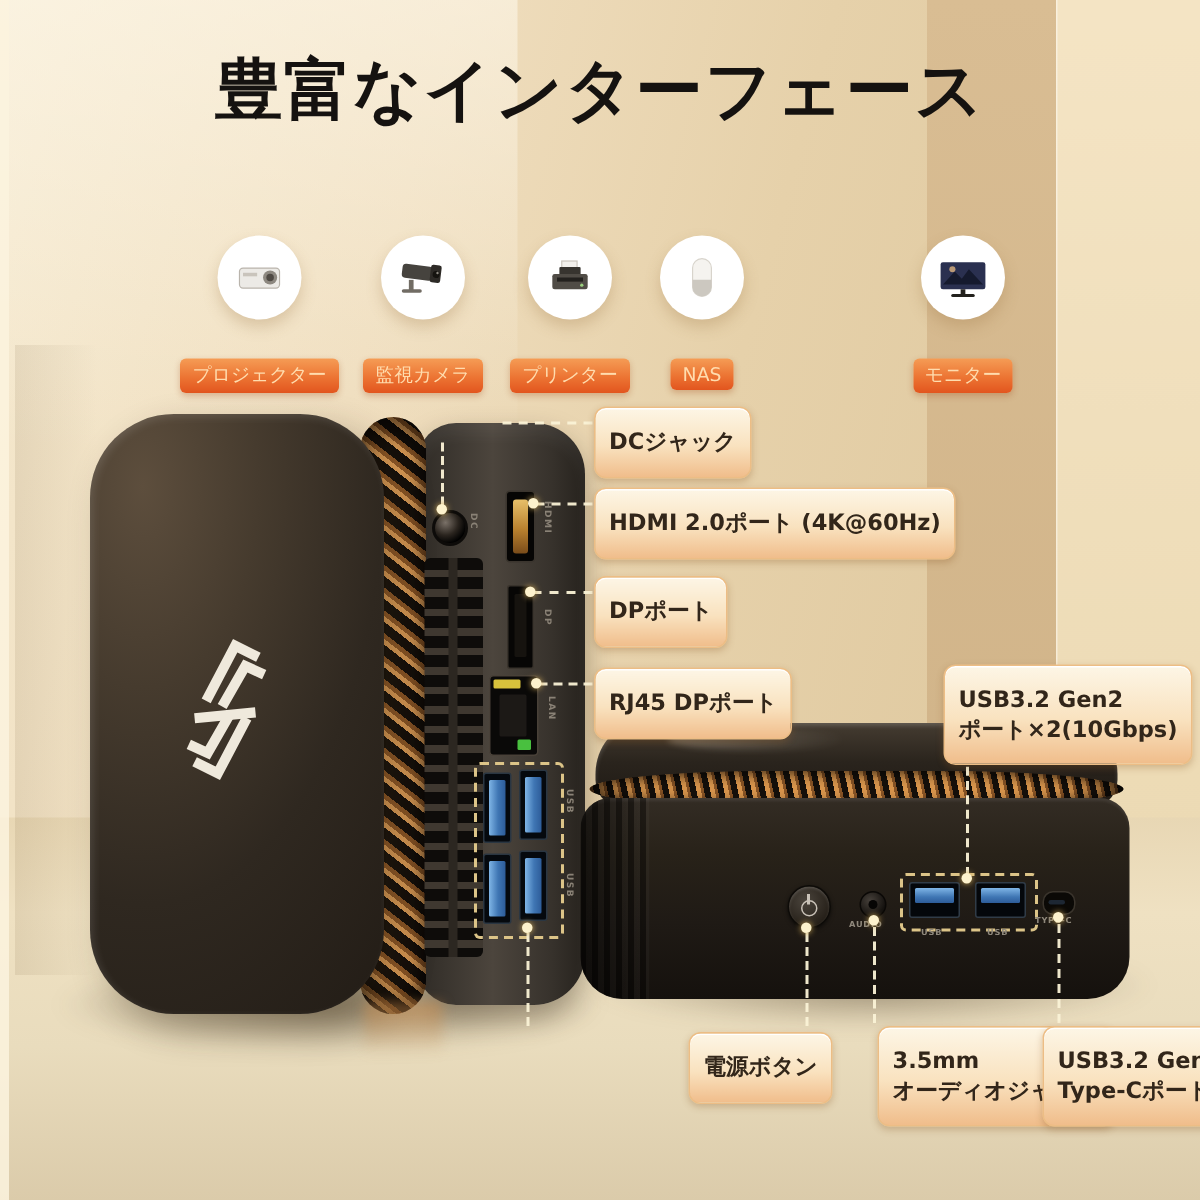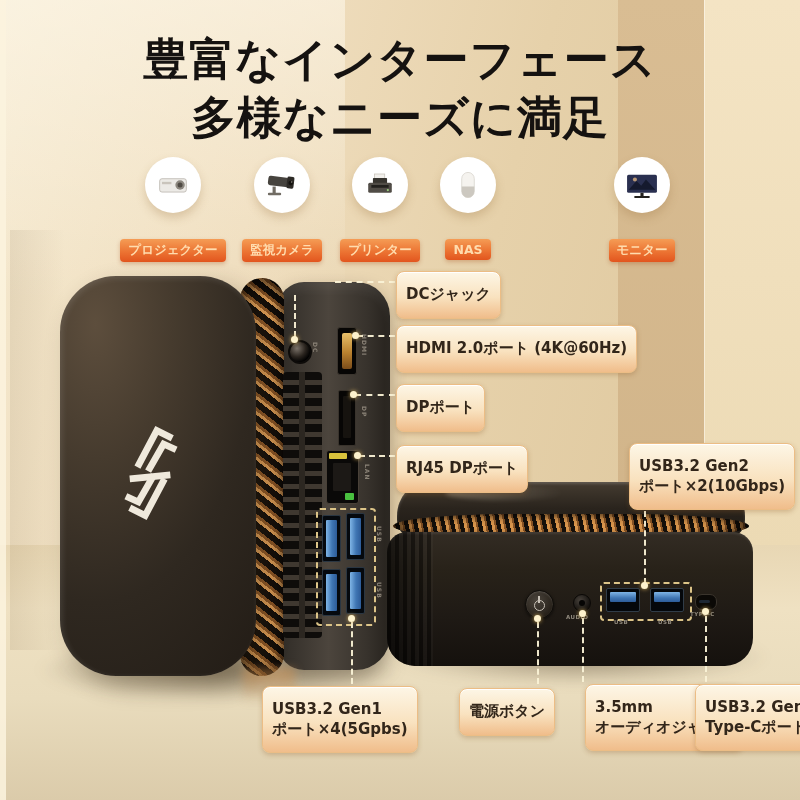--- a/index.html
+++ b/index.html
@@ -26,21 +26,21 @@
   .title{left:0;right:0;text-align:center;font-weight:900;color:#151210;letter-spacing:1px;}
   .title.l1{top:30px;font-size:45px;}
   .title.l2{top:88px;font-size:45px;}
 
   
   .uc{top:157px;width:130px;margin-left:-65px;text-align:center;}
   .uc-circle{width:56px;height:56px;border-radius:50%;background:#fff;margin:0 auto;
      box-shadow:0 5px 10px rgba(150,110,60,.28);display:flex;align-items:center;justify-content:center;}
   .uc-tag{display:inline-block;margin-top:7px;padding:3px 8px;border-radius:4px;
      background:linear-gradient(180deg,#f59c55 0%,#ec7433 55%,#e2551e 100%);
-     color:#ffdcae;font-size:12.5px;font-weight:700;white-space:nowrap;
+     color:#ffdcae;font-size:12.5px;font-weight:400;white-space:nowrap;
      box-shadow:0 2px 4px rgba(160,70,20,.3);text-align:right;}
 
   
   .callout{background:linear-gradient(180deg,#fdf6e6 0%,#f9e2bf 55%,#f0bd8b 100%);
      border:1px solid #ecbd85;border-radius:8px;padding:13px 9px;
      font-size:15px;font-weight:700;color:#32261a;white-space:nowrap;line-height:1.3;
      box-shadow:0 2px 5px rgba(140,90,40,.3), inset 0 1px 0 #fff;}
   .callout .ln{display:block;}
 
   
@@ -121,21 +121,20 @@
   <div class="abs bg-left-light"></div>
   <div class="abs bg-dark-col"></div>
   <div class="abs bg-right-panel"></div>
   <div class="abs bg-floor"></div>
   <div class="abs bg-left-strip"></div>
   <div class="abs bg-wall-shade"></div>
   <div class="abs shadow-left-dev"></div>
   <div class="abs shadow-right-dev"></div>
 
   <div class="abs title l1">豊富なインターフェース</div>
-  <div class="abs title l2">多様なニーズに満足</div>
 
   <div class="abs uc" style="left:173px">
     <div class="uc-circle">
       <svg width="44" height="44" viewBox="0 0 56 56">
         <rect x="11" y="20" rx="3" width="34" height="17" fill="#eceae6" stroke="#b9b4ac"></rect>
         <rect x="14" y="24" width="12" height="3" fill="#c9c4bc"></rect>
         <circle cx="37" cy="28" r="6" fill="#8d8880"></circle>
           <circle cx="37" cy="28" r="3.2" fill="#4f4a44"></circle>
       </svg>
     </div><br>
@@ -311,24 +310,20 @@
   <div class="abs callout" style="left:396px;top:271px">DCジャック</div>
   <div class="abs callout" style="left:396px;top:325px">HDMI 2.0ポート (4K@60Hz)</div>
   <div class="abs callout" style="left:396px;top:384px">DPポート</div>
   <div class="abs callout" style="left:396px;top:445px">RJ45 DPポート</div>
 
   <div class="abs callout" style="left:629px;top:443px">
     <span class="ln">USB3.2 Gen2</span>
     <span class="ln">ポート×2(10Gbps)</span>
   </div>
 
-  <div class="abs callout" style="left:262px;top:686px">
-    <span class="ln">USB3.2 Gen1</span>
-    <span class="ln">ポート×4(5Gpbs)</span>
-  </div>
 
   <div class="abs callout" style="left:459px;top:688px">電源ボタン</div>
 
   <div class="abs callout" style="left:585px;top:684px">
     <span class="ln">3.5mm</span>
     <span class="ln">オーディオジャック</span>
   </div>
 
   <div class="abs callout" style="left:695px;top:684px">
     <span class="ln">USB3.2 Gen2</span>

